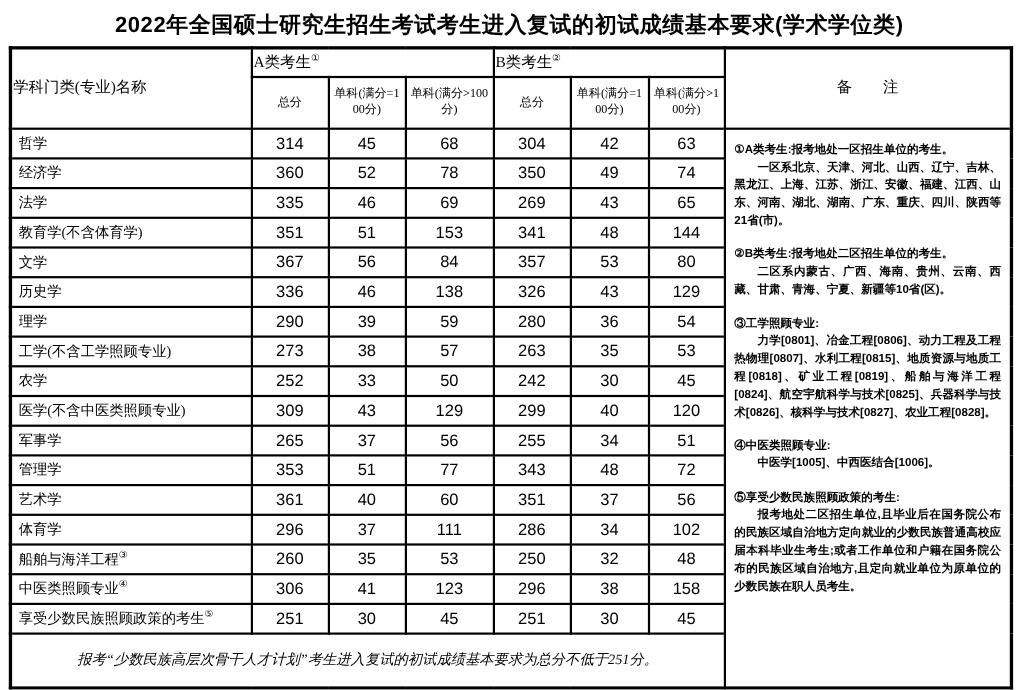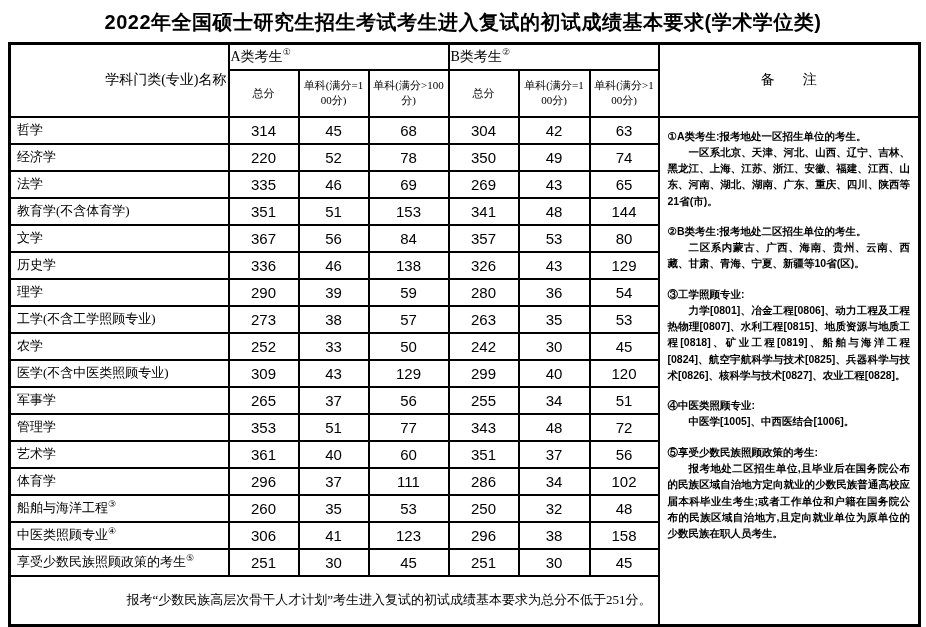--- a/index.html
+++ b/index.html
@@ -40,21 +40,21 @@
     border: 2px solid #000000;
     box-sizing: border-box;
     overflow: hidden;
   }
   thead tr.group-row { height: 26px; }
   thead tr.sub-row   { height: 47px; }
   tbody tr.body-row  { height: 27px; }
   tr.footer-row      { height: 50px; }
 
   .col1-head {
-    text-align: right;
+    text-align: left;
     vertical-align: middle;
     font-size: 14px;
   }
   .group-head {
     text-align: left;
     vertical-align: middle;
     font-size: 14px;
   }
   .group-head sup { font-size: 9px; }
   .sub-head {
@@ -79,24 +79,25 @@
     white-space: nowrap;
   }
   .name-cell sup { font-size: 9px; }
   .num-cell {
     text-align: center;
     vertical-align: middle;
     font-family: "Liberation Sans", sans-serif;
     font-size: 15px;
   }
   .footer-cell {
-    text-align: right;
+    text-align: center;
     vertical-align: middle;
     font-size: 13px;
     padding: 0 6px 0 6px;
+    font-style: italic;
   }
   .remark-cell {
     vertical-align: top;
     padding: 10px 8px 4px 8px;
   }
   .remarks {
     font-family: "Liberation Sans", sans-serif;
     font-weight: bold;
     font-size: 10.5px;
     line-height: 1.55;
@@ -159,21 +160,21 @@
               <p class="indent">力学[0801]、冶金工程[0806]、动力工程及工程热物理[0807]、水利工程[0815]、地质资源与地质工程[0818]、矿业工程[0819]、船舶与海洋工程[0824]、航空宇航科学与技术[0825]、兵器科学与技术[0826]、核科学与技术[0827]、农业工程[0828]。</p>
               <p class="gap">④中医类照顾专业:</p>
               <p class="indent">中医学[1005]、中西医结合[1006]。</p>
               <p class="gap">⑤享受少数民族照顾政策的考生:</p>
               <p class="indent">报考地处二区招生单位,且毕业后在国务院公布的民族区域自治地方定向就业的少数民族普通高校应届本科毕业生考生;或者工作单位和户籍在国务院公布的民族区域自治地方,且定向就业单位为原单位的少数民族在职人员考生。</p>
             </div>
   </td>
         </tr>
         <tr class="body-row">
     <td class="name-cell"><span>经济学</span><sup></sup></td>
-    <td class="num-cell">220</td>
+    <td class="num-cell">360</td>
     <td class="num-cell">52</td>
     <td class="num-cell">78</td>
     <td class="num-cell">350</td>
     <td class="num-cell">49</td>
     <td class="num-cell">74</td>
   </tr>
         <tr class="body-row">
     <td class="name-cell"><span>法学</span><sup></sup></td>
     <td class="num-cell">335</td>
     <td class="num-cell">46</td>

